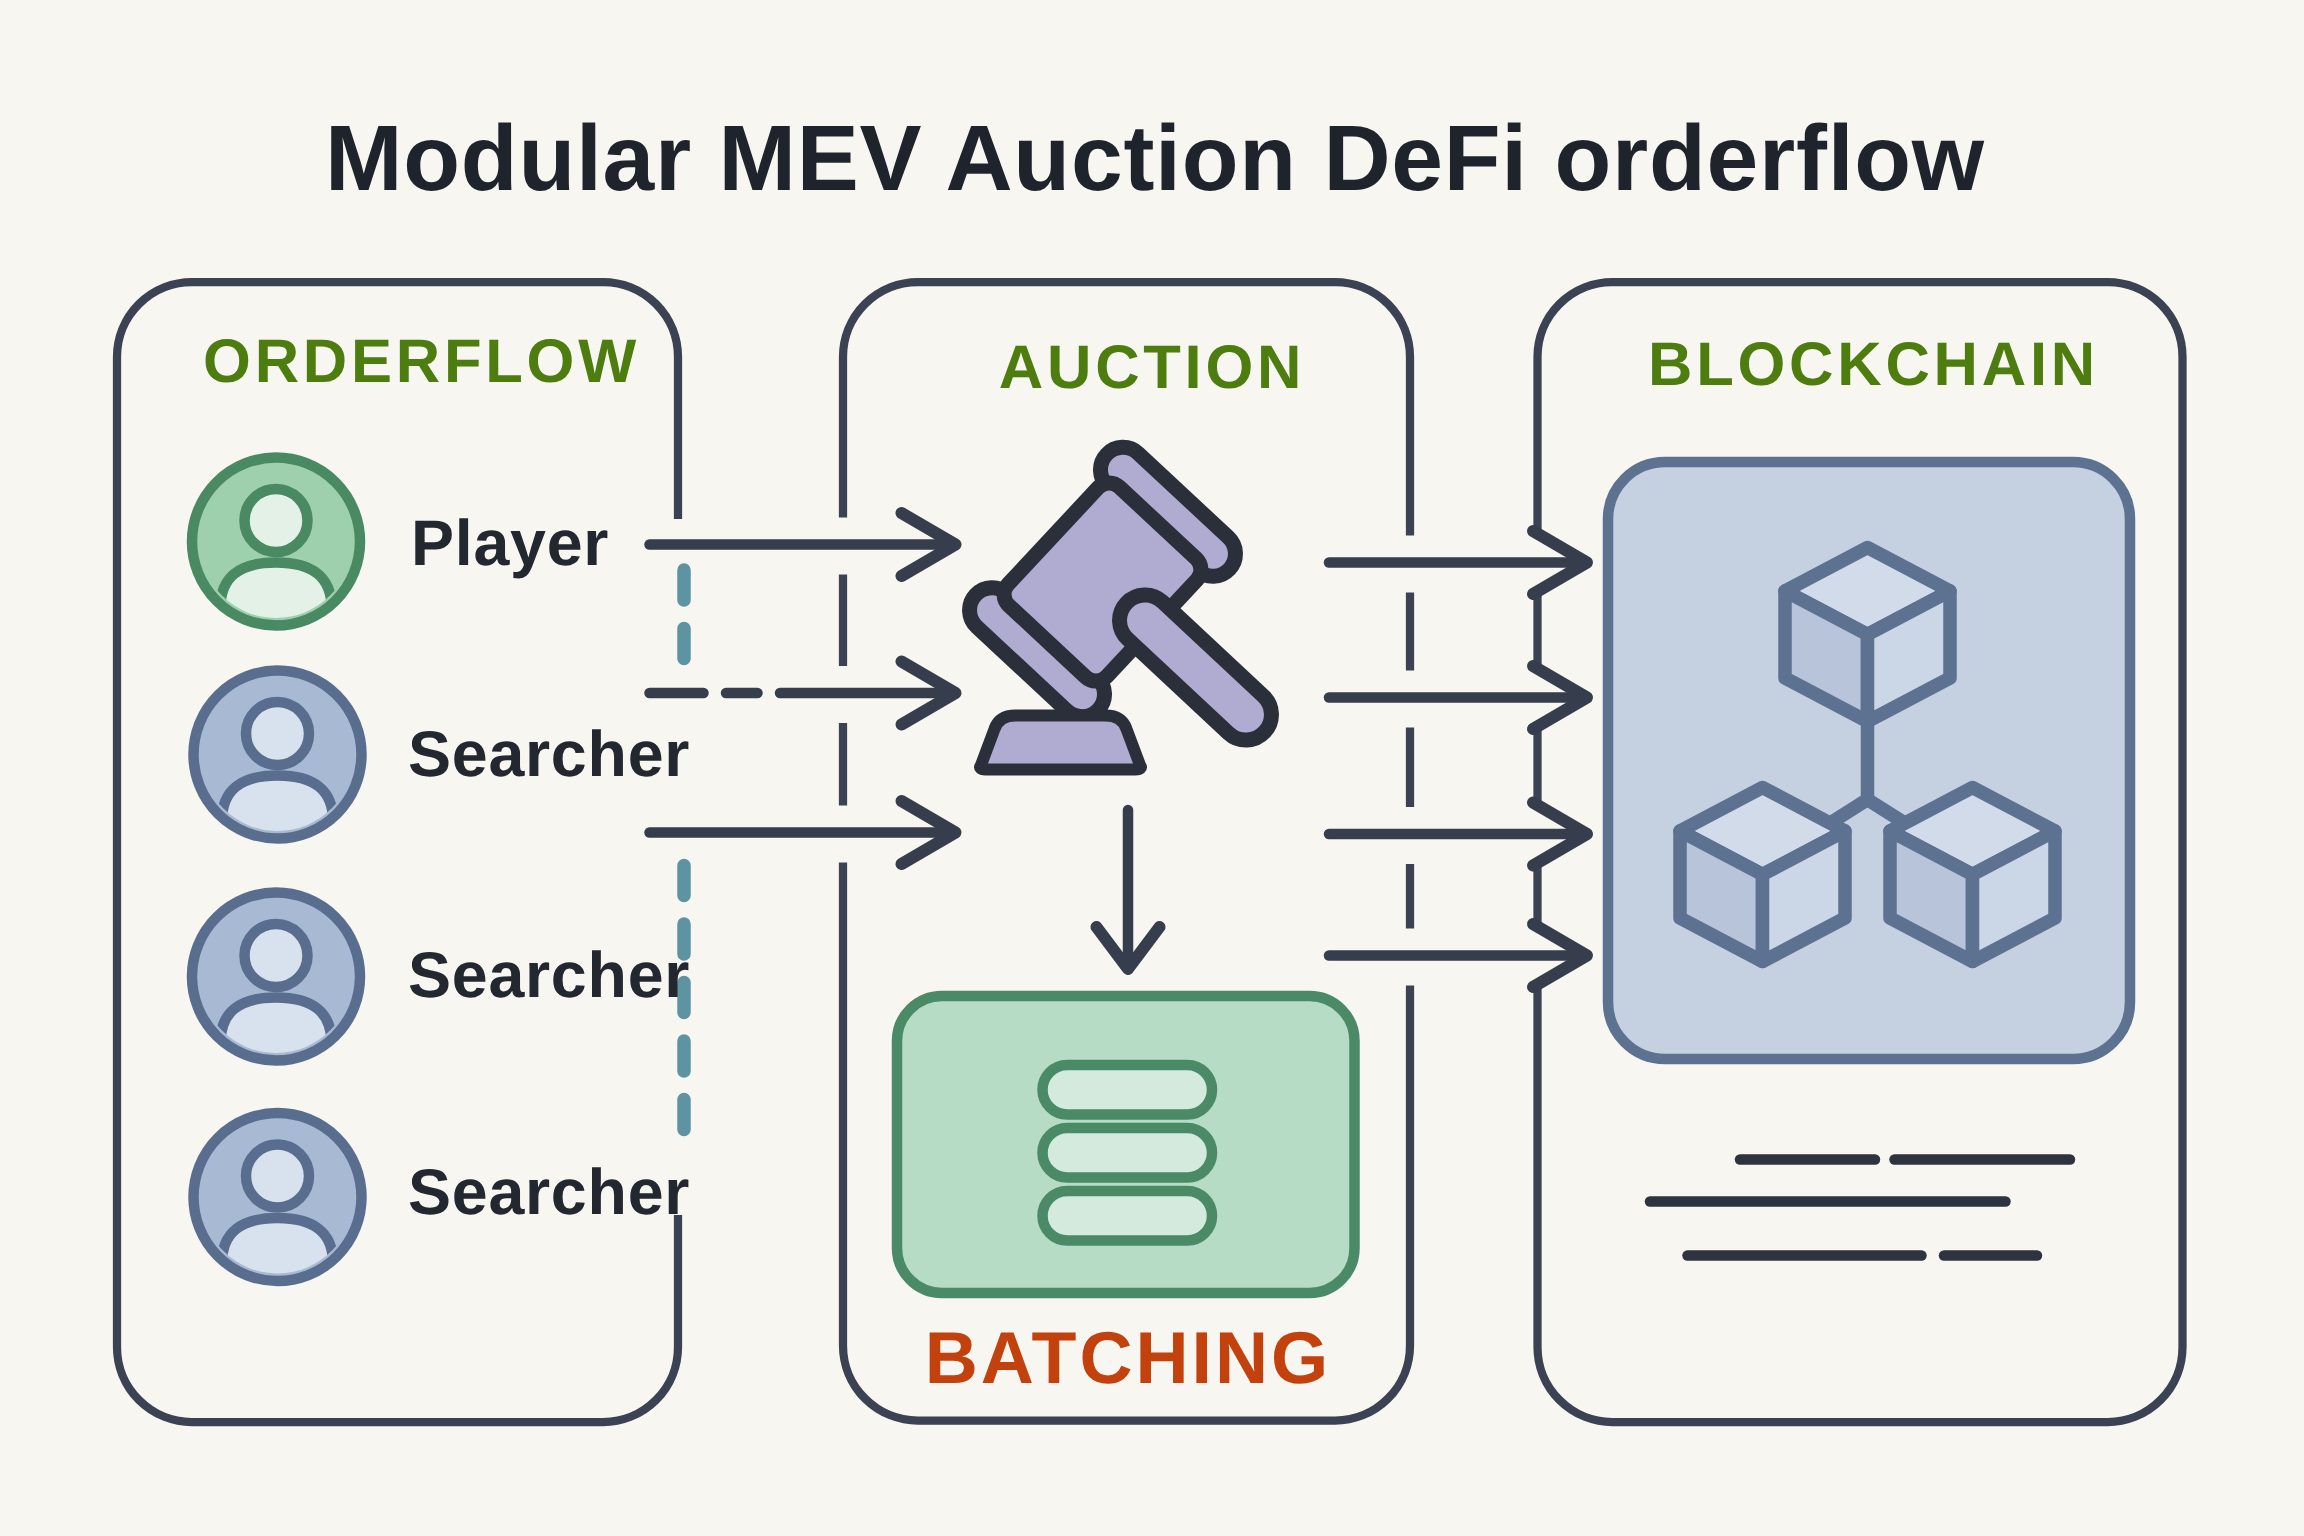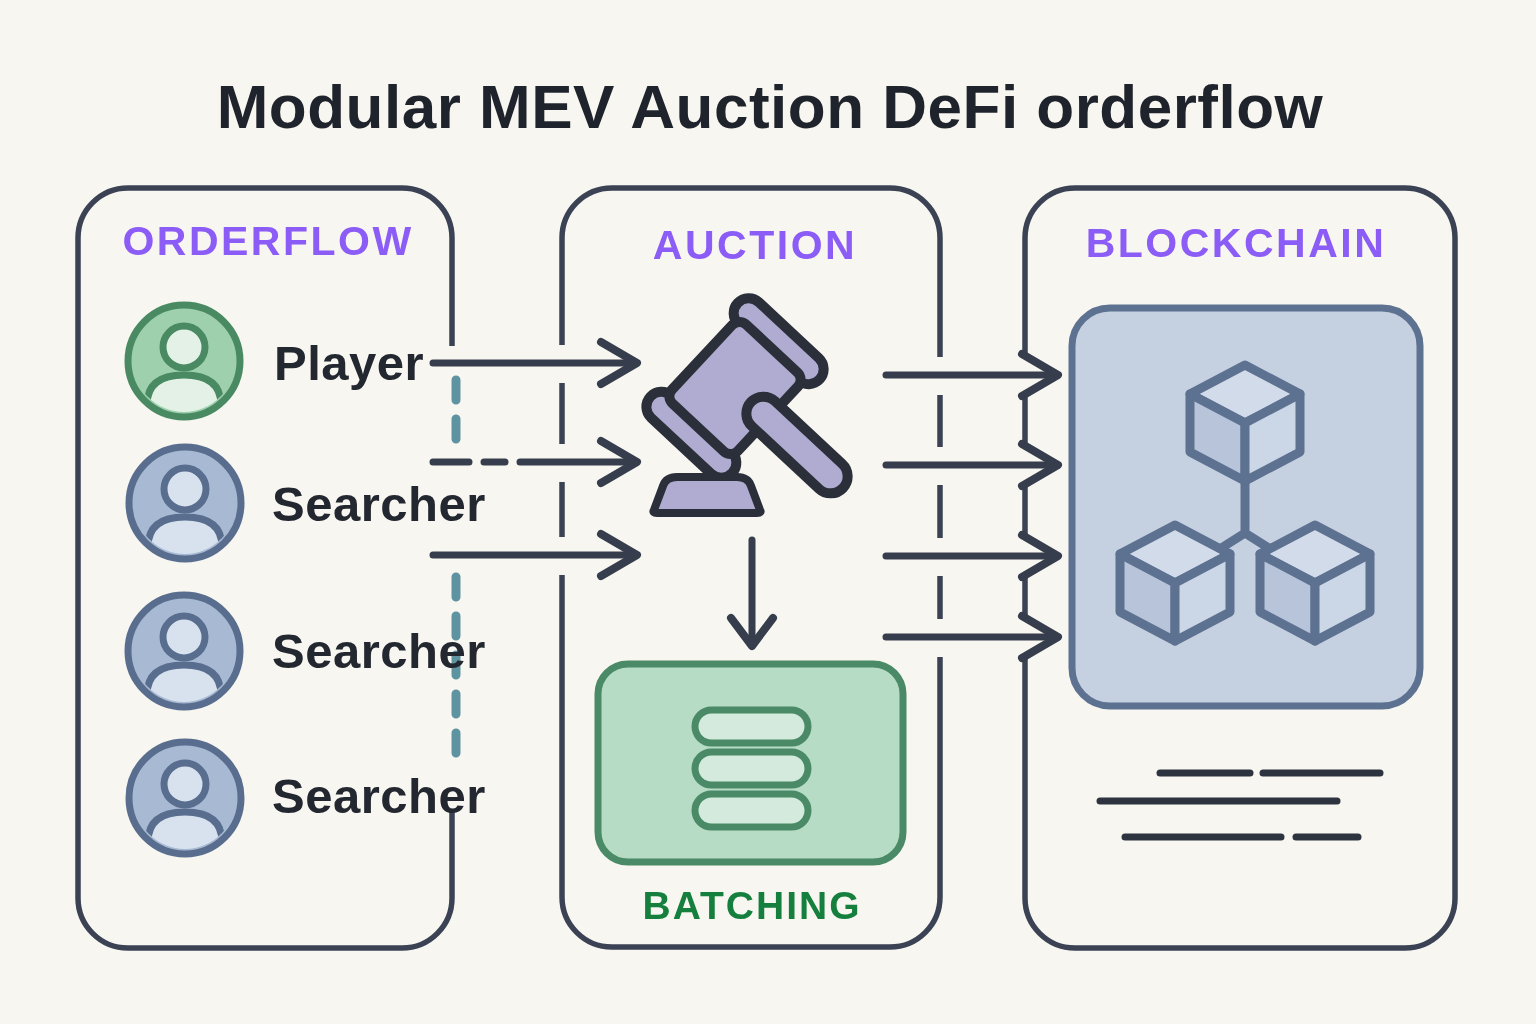--- a/index.html
+++ b/index.html
@@ -12,23 +12,23 @@
   .stage { position: relative; width: 1536px; height: 1024px; padding-left: 42px; }
   .stage svg { position: absolute; left: 0; top: 0; }
   .txt {
     position: absolute;
     color: #23272f;
     white-space: nowrap;
     transform: translate(-50%, -50%);
     font-weight: bold;
   }
   .main-title { font-size: 62px; letter-spacing: 0.5px; color: #1f232c; }
-  .panel-title { font-size: 41px; letter-spacing: 2.5px; color: #8b5cf6; }
-  .actor-label { font-size: 49px; transform: translate(0, -50%); letter-spacing: 0.5px; }
-  .batch-label { font-size: 39px; letter-spacing: 2px; color: #15803d; }
+  .panel-title { font-size: 41px; letter-spacing: 2.5px; color: #4d7c0f; margin-left: 13px; }
+  .actor-label { font-size: 43px; transform: translate(0, -50%); letter-spacing: 0.5px; }
+  .batch-label { font-size: 49px; letter-spacing: 2px; color: #c2410c; }
 </style>
 </head>
 <body>
 
 <div class="stage">
 
   <svg width="1536" height="1024" viewBox="0 0 1536 1024">
     <defs>
       <clipPath id="avclip">
           <circle cx="0" cy="0" r="51"></circle>

